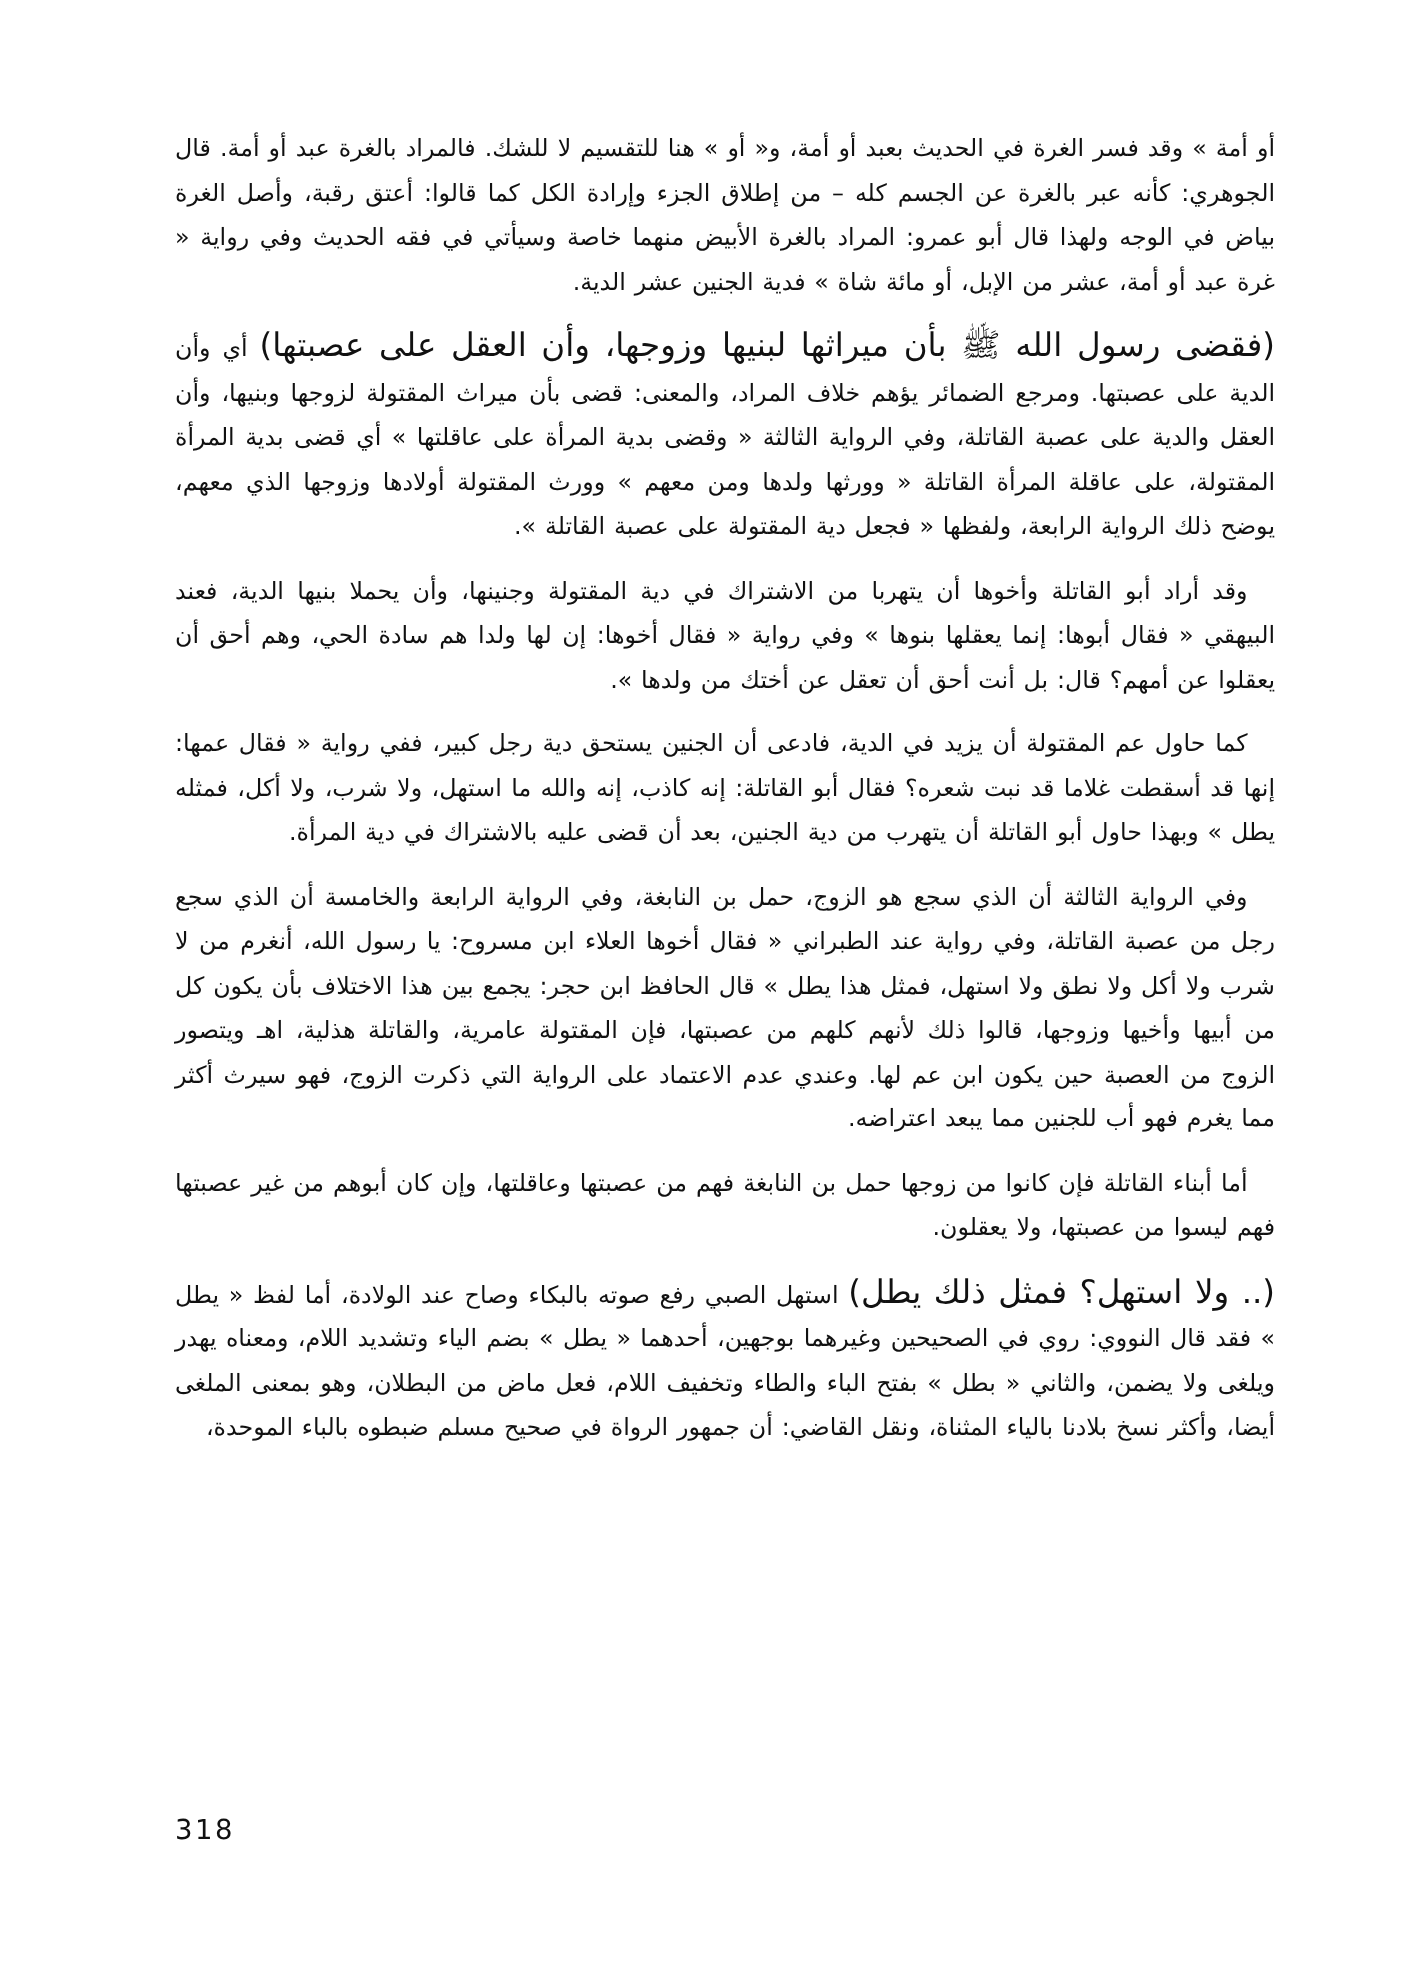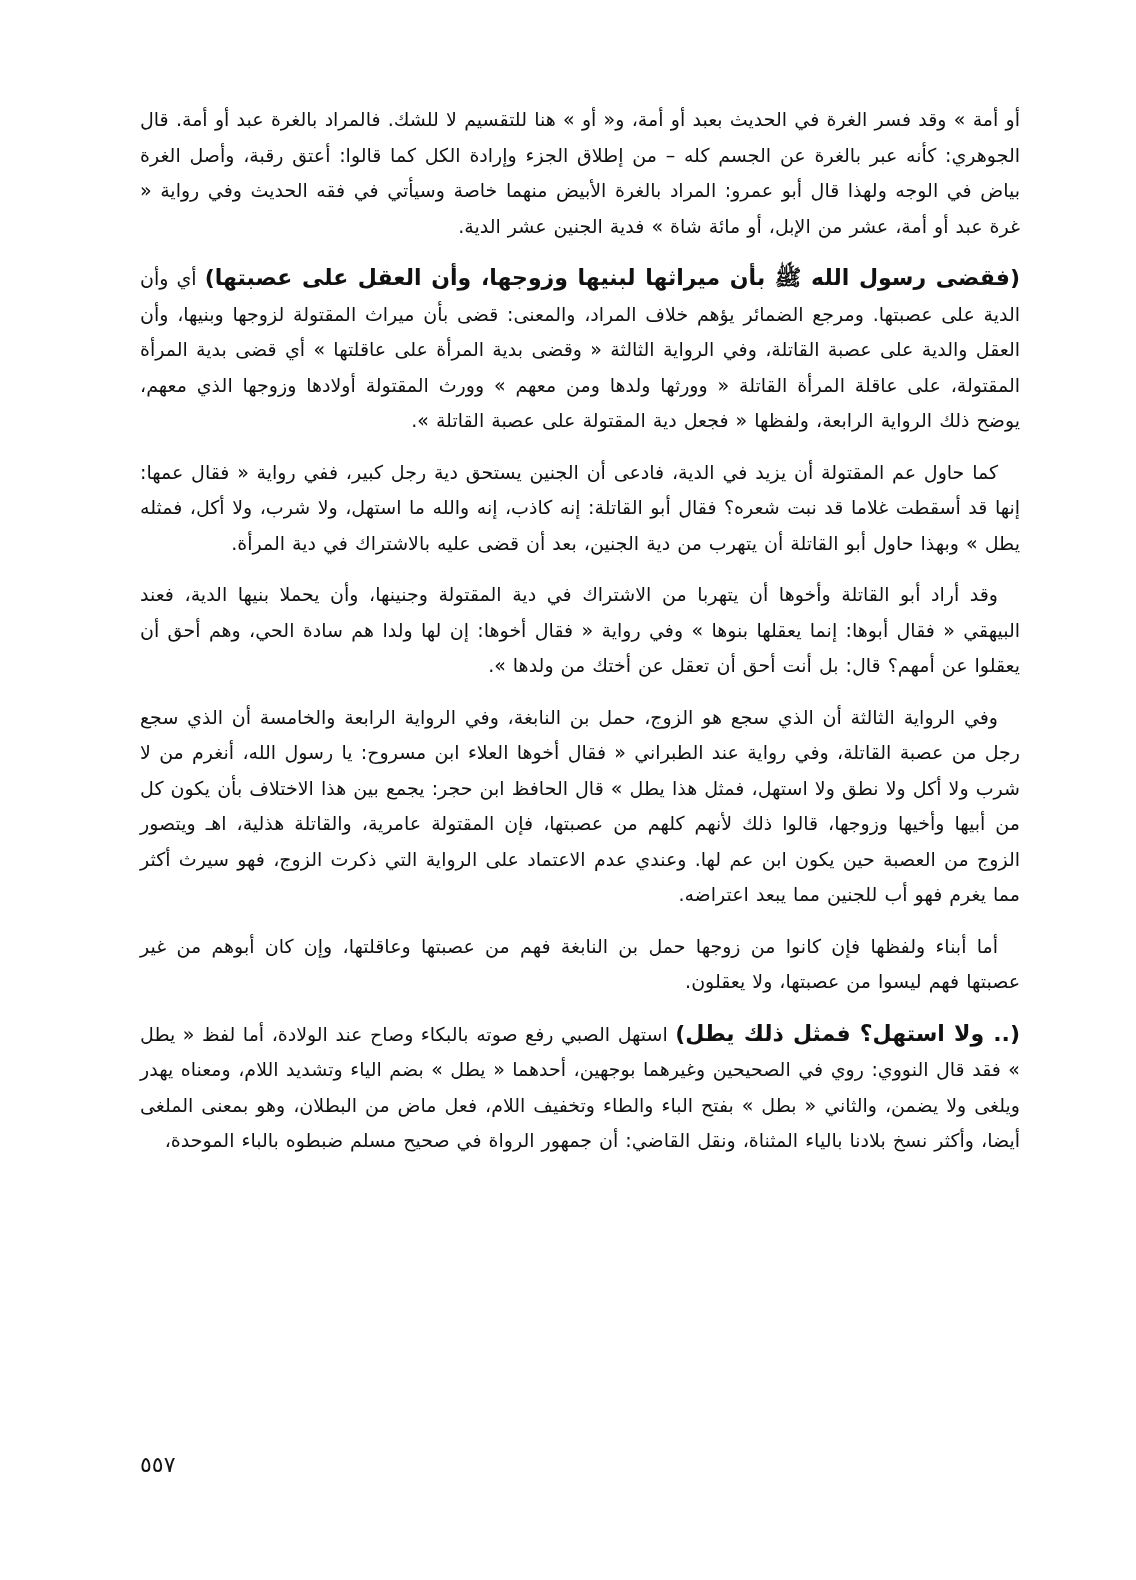--- a/index.html
+++ b/index.html
@@ -27,22 +27,22 @@
       line-height: 35.5px;
       text-align: justify;
       text-align-last: right;
       margin: 0 0 16px 12px;
       word-spacing: 1px;
     }
     .para.indent {
       text-indent: 22px;
     }
     .lead {
-      font-weight: bold;
-      font-size: 22px;
+      font-weight: normal;
+      font-size: 26px;
     }
     .page-number {
       position: absolute;
       left: 140px;
       top: 1452px;
       font-size: 22px;
       direction: rtl;
       color: #111111;
       letter-spacing: 2px;
     }
@@ -53,33 +53,33 @@
 <main class="page">
   <p class="para">
     <span>أو أمة » وقد فسر الغرة في الحديث بعبد أو أمة، و« أو » هنا للتقسيم لا للشك. فالمراد بالغرة عبد أو أمة. قال الجوهري: كأنه عبر بالغرة عن الجسم كله – من إطلاق الجزء وإرادة الكل كما قالوا: أعتق رقبة، وأصل الغرة بياض في الوجه ولهذا قال أبو عمرو: المراد بالغرة الأبيض منهما خاصة وسيأتي في فقه الحديث وفي رواية « غرة عبد أو أمة، عشر من الإبل، أو مائة شاة » فدية الجنين عشر الدية.</span>
   </p>
 
   <p class="para">
     <span class="lead">(فقضى رسول الله ﷺ بأن ميراثها لبنيها وزوجها، وأن العقل على عصبتها)</span><span> أي وأن الدية على عصبتها. ومرجع الضمائر يؤهم خلاف المراد، والمعنى: قضى بأن ميراث المقتولة لزوجها وبنيها، وأن العقل والدية على عصبة القاتلة، وفي الرواية الثالثة « وقضى بدية المرأة على عاقلتها » أي قضى بدية المرأة المقتولة، على عاقلة المرأة القاتلة « وورثها ولدها ومن معهم » وورث المقتولة أولادها وزوجها الذي معهم، يوضح ذلك الرواية الرابعة، ولفظها « فجعل دية المقتولة على عصبة القاتلة ».</span>
   </p>
 
   <p class="para indent">
-    <span>كما حاول عم المقتولة أن يزيد في الدية، فادعى أن الجنين يستحق دية رجل كبير، ففي رواية « فقال عمها: إنها قد أسقطت غلاما قد نبت شعره؟ فقال أبو القاتلة: إنه كاذب، إنه والله ما استهل، ولا شرب، ولا أكل، فمثله يطل » وبهذا حاول أبو القاتلة أن يتهرب من دية الجنين، بعد أن قضى عليه بالاشتراك في دية المرأة.</span>
+    <span>وقد أراد أبو القاتلة وأخوها أن يتهربا من الاشتراك في دية المقتولة وجنينها، وأن يحملا بنيها الدية، فعند البيهقي « فقال أبوها: إنما يعقلها بنوها » وفي رواية « فقال أخوها: إن لها ولدا هم سادة الحي، وهم أحق أن يعقلوا عن أمهم؟ قال: بل أنت أحق أن تعقل عن أختك من ولدها ».</span>
   </p>
 
   <p class="para indent">
-    <span>وقد أراد أبو القاتلة وأخوها أن يتهربا من الاشتراك في دية المقتولة وجنينها، وأن يحملا بنيها الدية، فعند البيهقي « فقال أبوها: إنما يعقلها بنوها » وفي رواية « فقال أخوها: إن لها ولدا هم سادة الحي، وهم أحق أن يعقلوا عن أمهم؟ قال: بل أنت أحق أن تعقل عن أختك من ولدها ».</span>
+    <span>كما حاول عم المقتولة أن يزيد في الدية، فادعى أن الجنين يستحق دية رجل كبير، ففي رواية « فقال عمها: إنها قد أسقطت غلاما قد نبت شعره؟ فقال أبو القاتلة: إنه كاذب، إنه والله ما استهل، ولا شرب، ولا أكل، فمثله يطل » وبهذا حاول أبو القاتلة أن يتهرب من دية الجنين، بعد أن قضى عليه بالاشتراك في دية المرأة.</span>
   </p>
 
   <p class="para indent">
     <span>وفي الرواية الثالثة أن الذي سجع هو الزوج، حمل بن النابغة، وفي الرواية الرابعة والخامسة أن الذي سجع رجل من عصبة القاتلة، وفي رواية عند الطبراني « فقال أخوها العلاء ابن مسروح: يا رسول الله، أنغرم من لا شرب ولا أكل ولا نطق ولا استهل، فمثل هذا يطل » قال الحافظ ابن حجر: يجمع بين هذا الاختلاف بأن يكون كل من أبيها وأخيها وزوجها، قالوا ذلك لأنهم كلهم من عصبتها، فإن المقتولة عامرية، والقاتلة هذلية، اهـ ويتصور الزوج من العصبة حين يكون ابن عم لها. وعندي عدم الاعتماد على الرواية التي ذكرت الزوج، فهو سيرث أكثر مما يغرم فهو أب للجنين مما يبعد اعتراضه.</span>
   </p>
 
   <p class="para indent">
-    <span>أما أبناء ولفظها فإن كانوا من زوجها حمل بن النابغة فهم من عصبتها وعاقلتها، وإن كان أبوهم من غير عصبتها فهم ليسوا من عصبتها، ولا يعقلون.</span>
+    <span>أما أبناء القاتلة فإن كانوا من زوجها حمل بن النابغة فهم من عصبتها وعاقلتها، وإن كان أبوهم من غير عصبتها فهم ليسوا من عصبتها، ولا يعقلون.</span>
   </p>
 
   <p class="para">
     <span class="lead">(.. ولا استهل؟ فمثل ذلك يطل)</span><span> استهل الصبي رفع صوته بالبكاء وصاح عند الولادة، أما لفظ « يطل » فقد قال النووي: روي في الصحيحين وغيرهما بوجهين، أحدهما « يطل » بضم الياء وتشديد اللام، ومعناه يهدر ويلغى ولا يضمن، والثاني « بطل » بفتح الباء والطاء وتخفيف اللام، فعل ماض من البطلان، وهو بمعنى الملغى أيضا، وأكثر نسخ بلادنا بالياء المثناة، ونقل القاضي: أن جمهور الرواة في صحيح مسلم ضبطوه بالباء الموحدة،</span>
   </p>
 </main>
 
-<div class="page-number">٥٥٧</div>
+<div class="page-number">318</div>
 
 </body></html>

